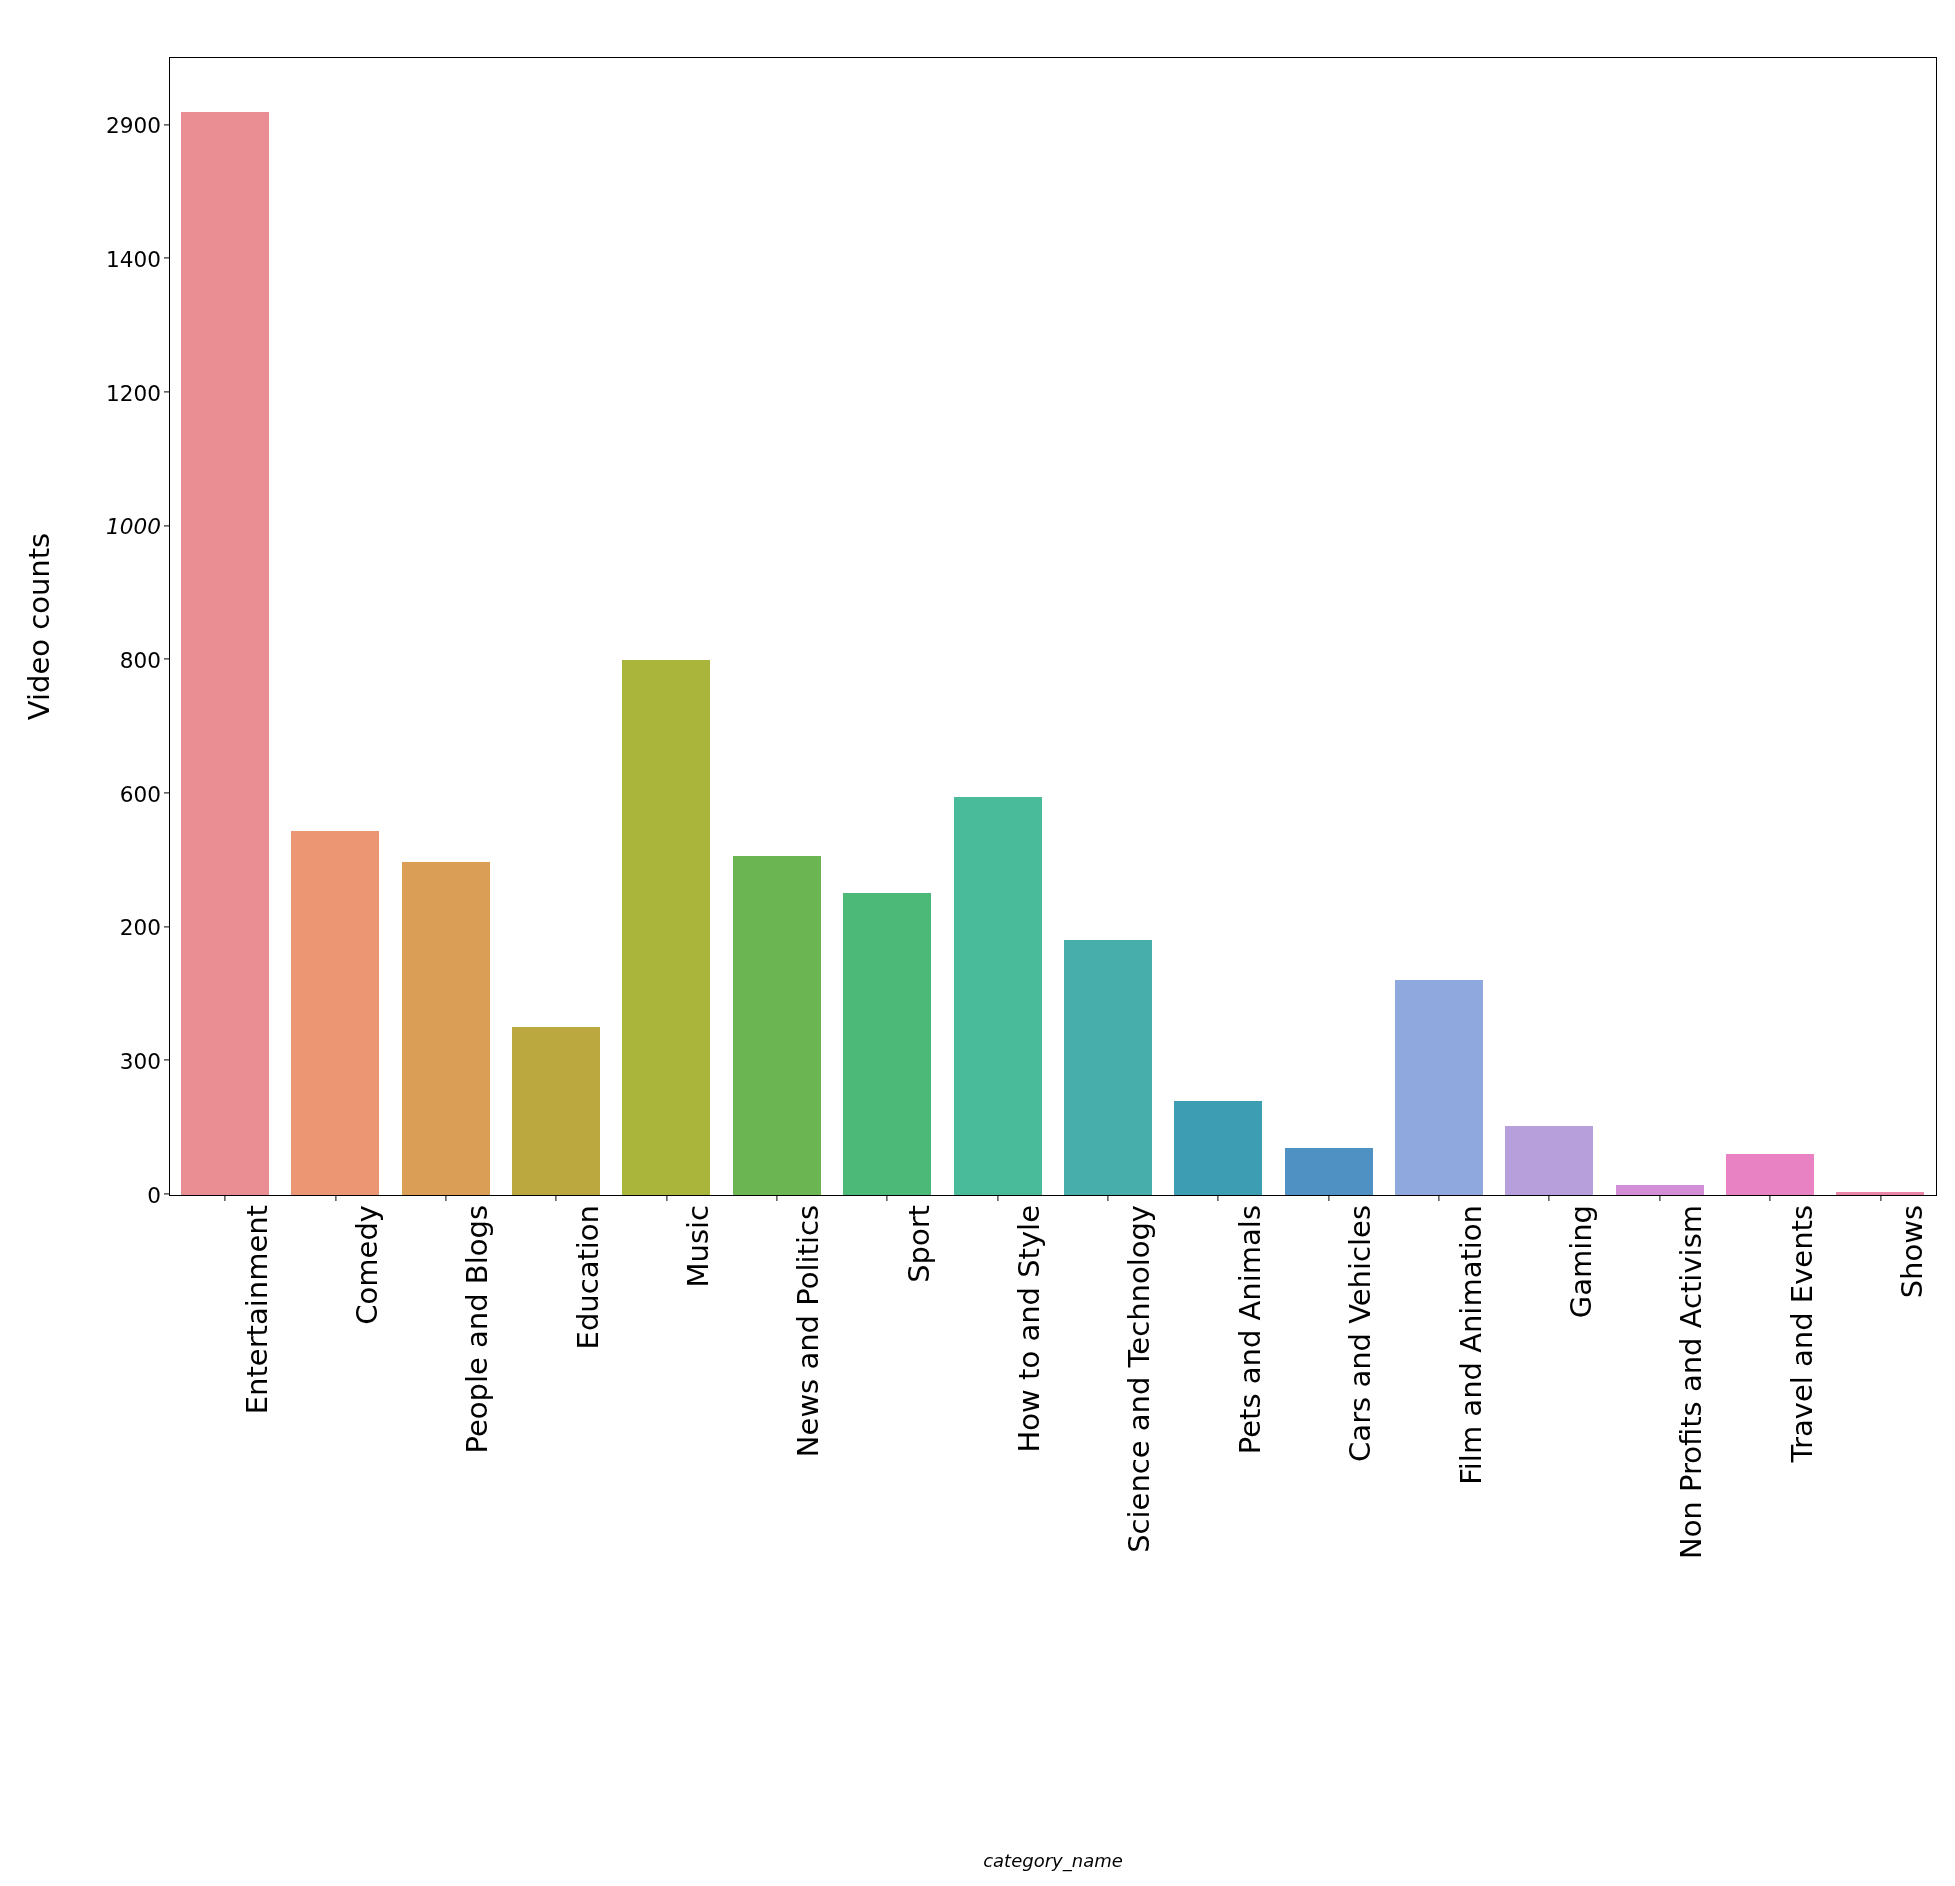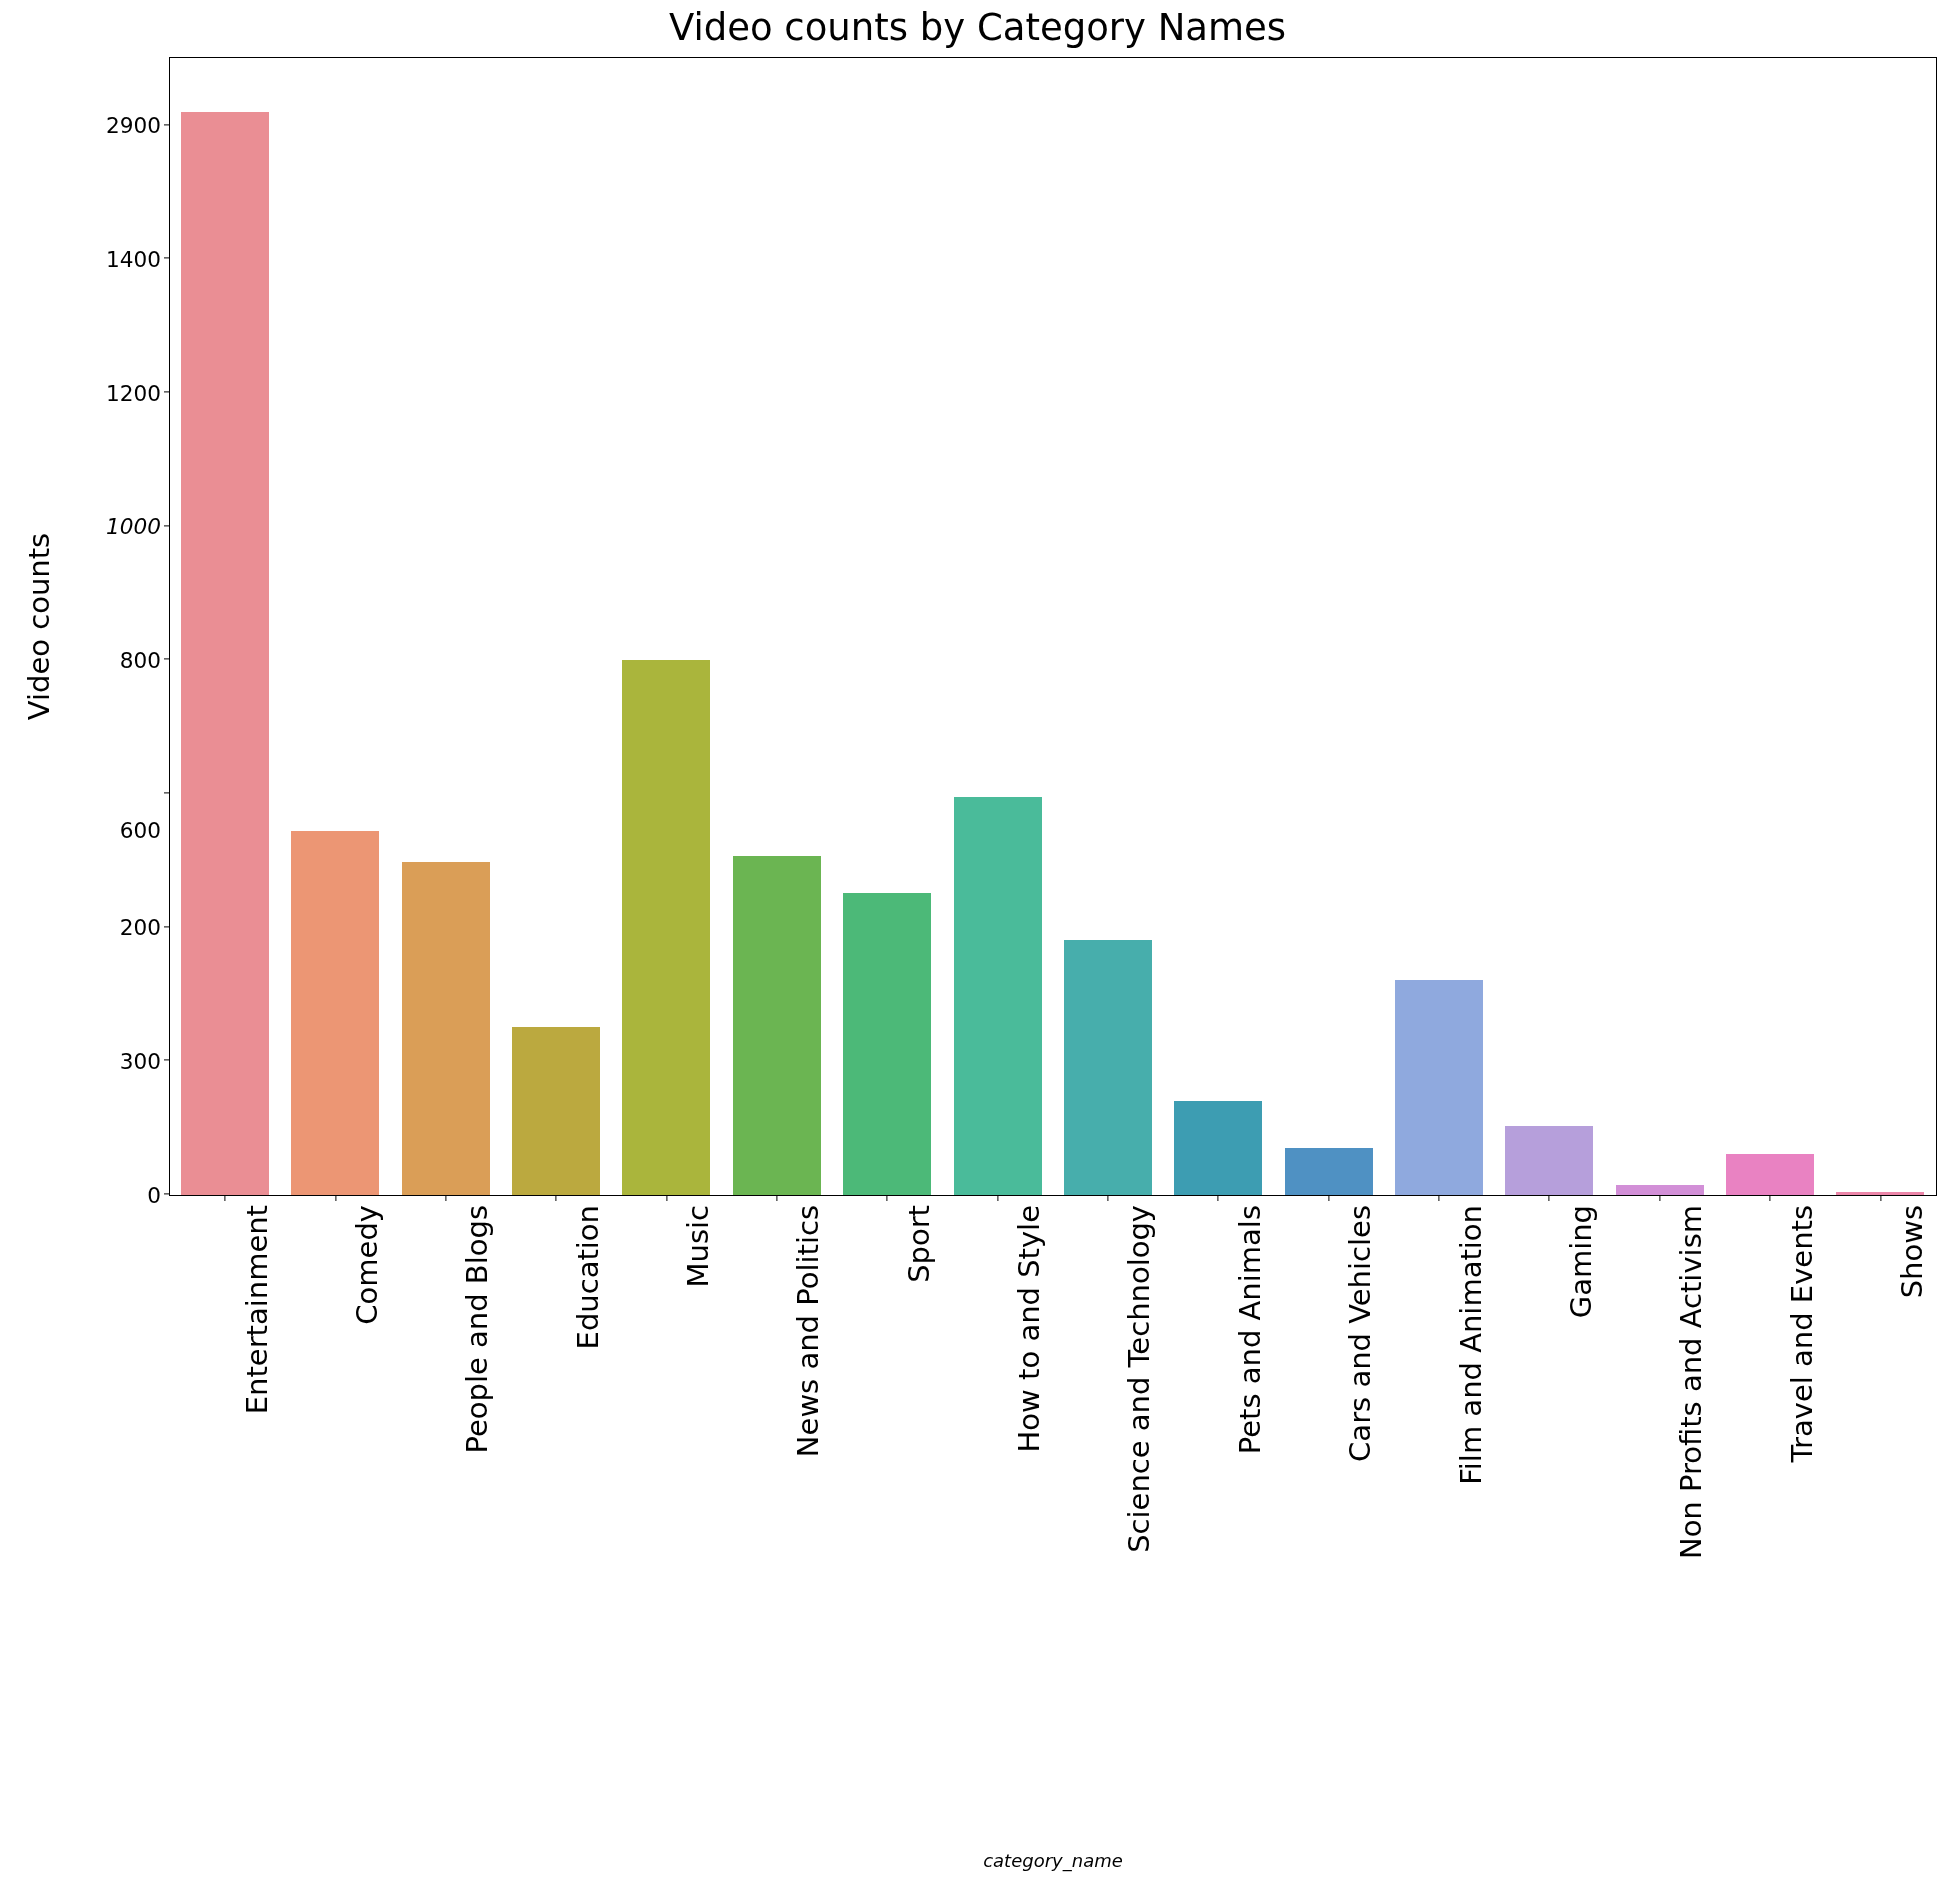--- a/index.html
+++ b/index.html
@@ -88,21 +88,20 @@
   .bar {
     position: absolute;
     bottom: 0;
   }
 </style>
 </head>
 <body>
 
 <div class="figure">
 
-  <div class="title">Video counts by Category Names</div>
 
   <div class="ylabel">Video counts</div>
 
   <div class="plot-area" id="plot-area">
       <div class="ytick-mark" style="top: 1136px;"></div>
       <div class="ytick-mark" style="top: 1002px;"></div>
       <div class="ytick-mark" style="top: 869px;"></div>
       <div class="ytick-mark" style="top: 735px;"></div>
       <div class="ytick-mark" style="top: 601px;"></div>
       <div class="ytick-mark" style="top: 468px;"></div>
@@ -141,21 +140,21 @@
       <div class="xtick-mark" style="left: 1600px;"></div>
       <div class="bar" style="left: 1666px; width: 88px; height: 2.7px; background: rgb(236, 134, 169);"></div>
       <div class="xtick-mark" style="left: 1711px;"></div>
     </div>
 
   <div class="xlabel">category_name</div>
 
 <div class="ytick-label" style="top: 1195px;">0</div>
     <div class="ytick-label" style="top: 1061px;">300</div>
     <div class="ytick-label" style="top: 927px;">200</div>
-    <div class="ytick-label" style="top: 794px; margin-top: 36px;">600</div>
+    <div class="ytick-label" style="top: 794px;">600</div>
     <div class="ytick-label" style="top: 660px;">800</div>
     <div class="ytick-label" style="top: 526px; font-style: italic;">1000</div>
     <div class="ytick-label" style="top: 393px;">1200</div>
     <div class="ytick-label" style="top: 259px;">1400</div>
     <div class="ytick-label" style="top: 125px;">2900</div>
     <div class="xtick-label" style="width: 636px; left: -396px; top: 1205px;">Entertainment</div>
     <div class="xtick-label" style="width: 636px; left: -286px; top: 1205px;">Comedy</div>
     <div class="xtick-label" style="width: 636px; left: -176px; top: 1205px;">People and Blogs</div>
     <div class="xtick-label" style="width: 636px; left: -65px; top: 1205px;">Education</div>
     <div class="xtick-label" style="width: 636px; left: 45px; top: 1205px;">Music</div>

